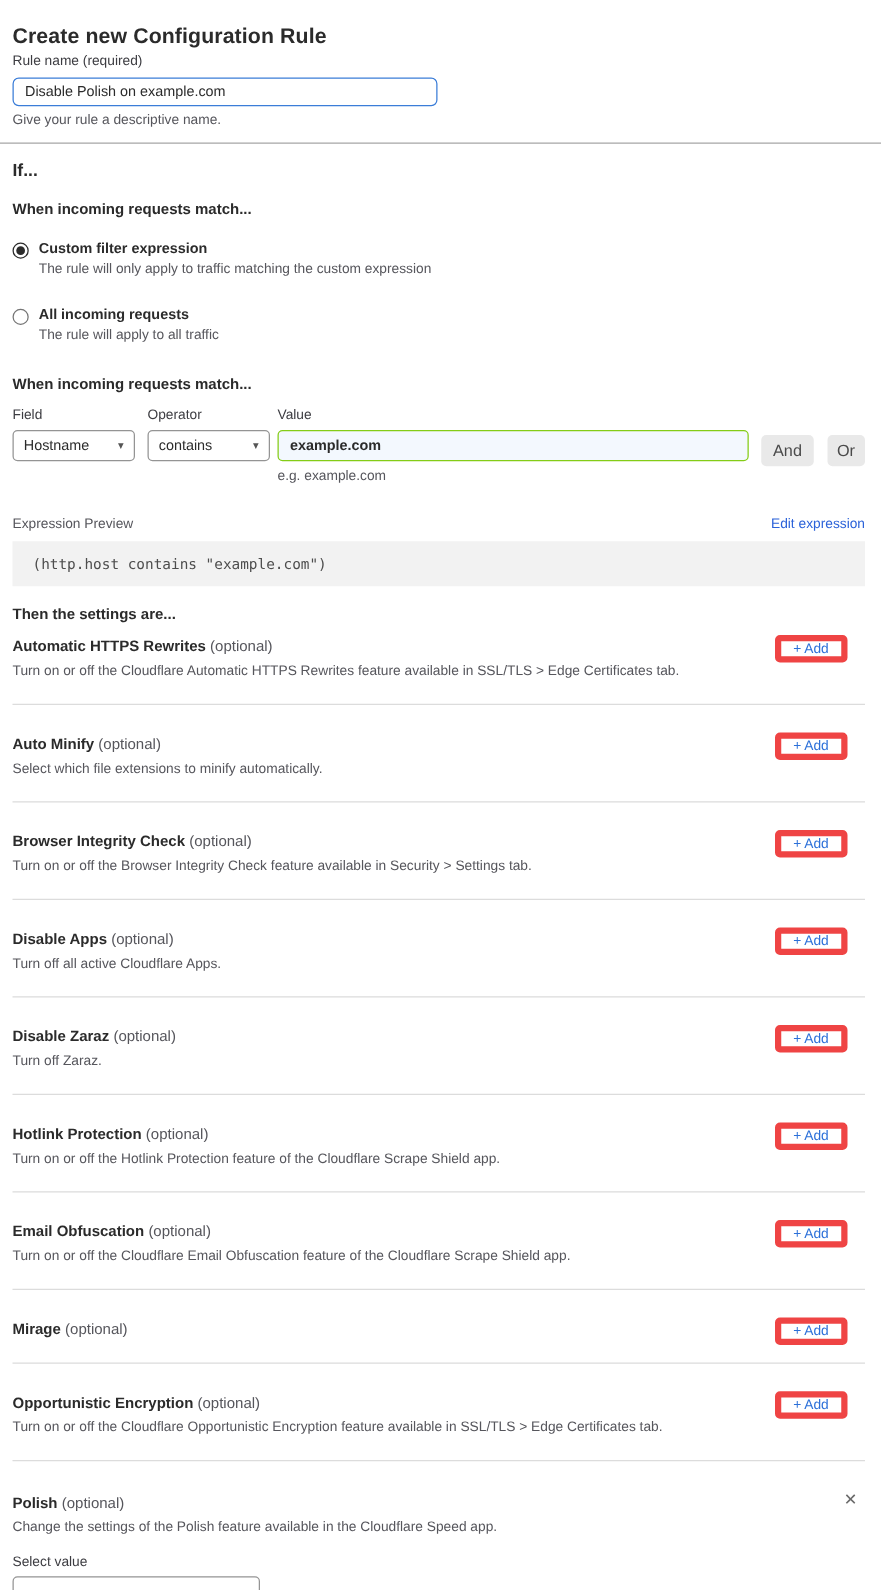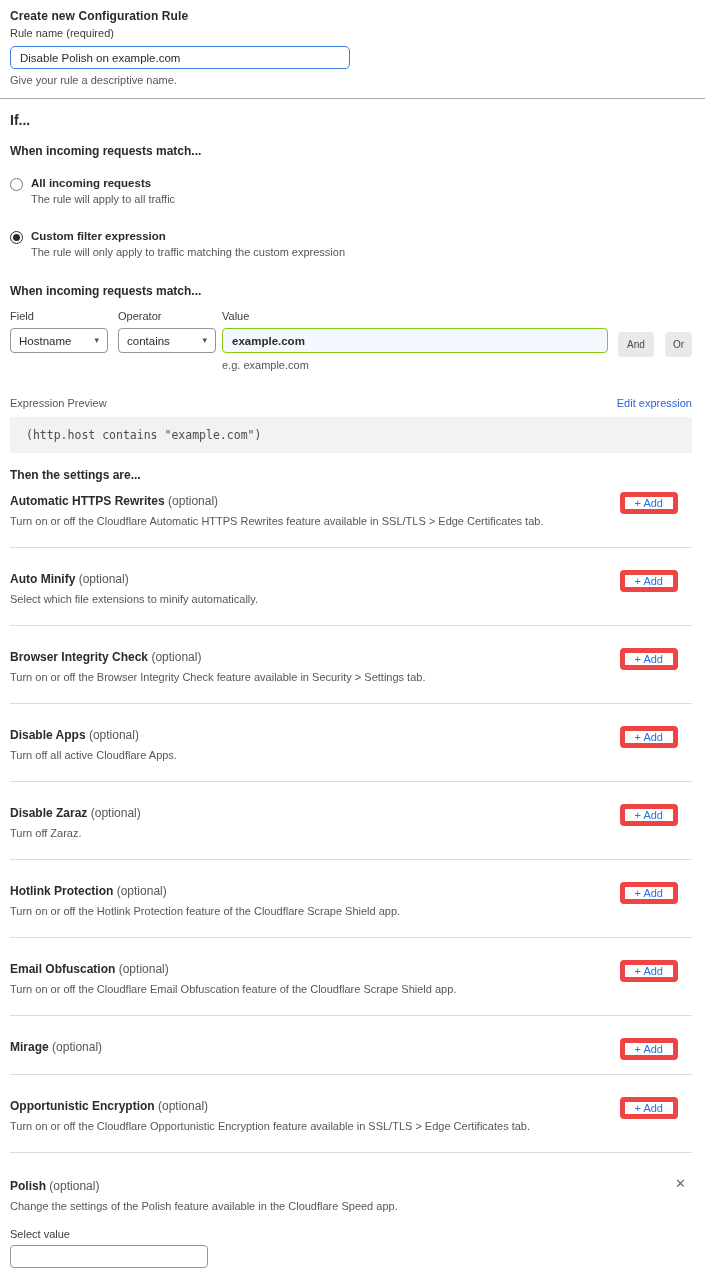--- a/index.html
+++ b/index.html
@@ -1,20 +1,20 @@
 <!DOCTYPE html>
 <html><head>
 <meta charset="utf-8">
 <style>
   * { margin:0; padding:0; box-sizing:border-box; }
   html,body { width:705px; height:1272px; overflow:hidden; background:#fff;
     font-family:"Liberation Sans", sans-serif; color:#2b2b2b; }
   .container { padding:0 13px 0 10px; }
 
-  .page-title { font-size:12px; font-weight:700; padding-top:9px; letter-spacing:.1px; }
+  .page-title { font-size:17px; font-weight:700; padding-top:19px; letter-spacing:.1px; }
 
   .field-label { font-size:11px; color:#3c3c41; }
   .help-text { font-size:11px; color:#56565c; }
 
   .rule-name-label { margin-top:14px; }
   .rule-name-input { margin-top:5px; width:340px; height:23px; border:1px solid #3b7dd8;
     border-radius:5px; padding:0 9px; font-size:11.5px; color:#2b2b2b;
     font-family:"Liberation Sans", sans-serif; outline:none; display:block; }
   .rule-name-help { margin-top:5px; }
 
@@ -42,21 +42,21 @@
   .col-value { flex:1; margin-left:6px; }
   .select-box { height:25px; border:1px solid #949494; border-radius:4px; background:#fff;
     display:flex; align-items:center; padding:0 8px; font-size:11.5px; color:#2b2b2b;
     cursor:pointer; justify-content:space-between; }
   .caret { font-size:9px; color:#555; line-height:1; }
   .value-input { width:100%; height:25px; background:#f3f8fe; border:1px solid #84cc16;
     border-radius:4px; padding:0 9px; font-size:11.5px; font-weight:600; color:#2b2b2b;
     font-family:"Liberation Sans", sans-serif; outline:none; display:block; }
   .value-help { margin-top:6px; }
   .conj-btn { height:25px; border:none; border-radius:4px; background:#e9e9e9; color:#4a4a4a;
-    font-size:10px; font-family:"Liberation Sans", sans-serif; cursor:pointer; margin-top:22px;text-align:right; }
+    font-size:13px; font-family:"Liberation Sans", sans-serif; cursor:pointer; margin-top:22px;text-align:right; }
   .btn-and { margin-left:10px; padding:0 9px; }
   .btn-or { margin-left:11px; padding:0 8px; }
 
   .preview-header { display:flex; justify-content:space-between; align-items:flex-end; margin-top:26px; }
   .edit-link { font-size:11px; color:#2b62d9; cursor:pointer; }
   .code-block { margin-top:8px; background:#f2f2f2; padding:11px 16px; font-size:11.5px;
     font-family:"DejaVu Sans Mono", monospace; color:#4d4d4d; }
 
   .then-heading { font-size:12px; font-weight:700; margin-top:15px; }
 
@@ -88,32 +88,32 @@
   <label class="field-label rule-name-label">Rule name (required)</label>
   <input class="rule-name-input" type="text" value="Disable Polish on example.com" style="">
   <div class="help-text rule-name-help">Give your rule a descriptive name.</div>
 
   <hr class="divider-strong">
 
   <div class="if-heading">If...</div>
   <div class="match-heading">When incoming requests match...</div>
 
   <div class="radio-option">
+    <span class="radio selected"></span>
+    <span class="radio-texts">
+      <div class="radio-label">Custom filter expression</div>
+      <div class="radio-desc">The rule will only apply to traffic matching the custom expression</div>
+    </span>
+  </div>
+
+  <div class="radio-option">
     <span class="radio"></span>
     <span class="radio-texts">
       <div class="radio-label">All incoming requests</div>
       <div class="radio-desc">The rule will apply to all traffic</div>
-    </span>
-  </div>
-
-  <div class="radio-option">
-    <span class="radio selected"></span>
-    <span class="radio-texts">
-      <div class="radio-label">Custom filter expression</div>
-      <div class="radio-desc">The rule will only apply to traffic matching the custom expression</div>
     </span>
   </div>
 
   <div class="match-heading builder-heading">When incoming requests match...</div>
 
   <div class="builder-row">
     <div class="builder-col col-field">
       <span class="field-label">Field</span>
       <div class="select-box">
         <span>Hostname</span>

